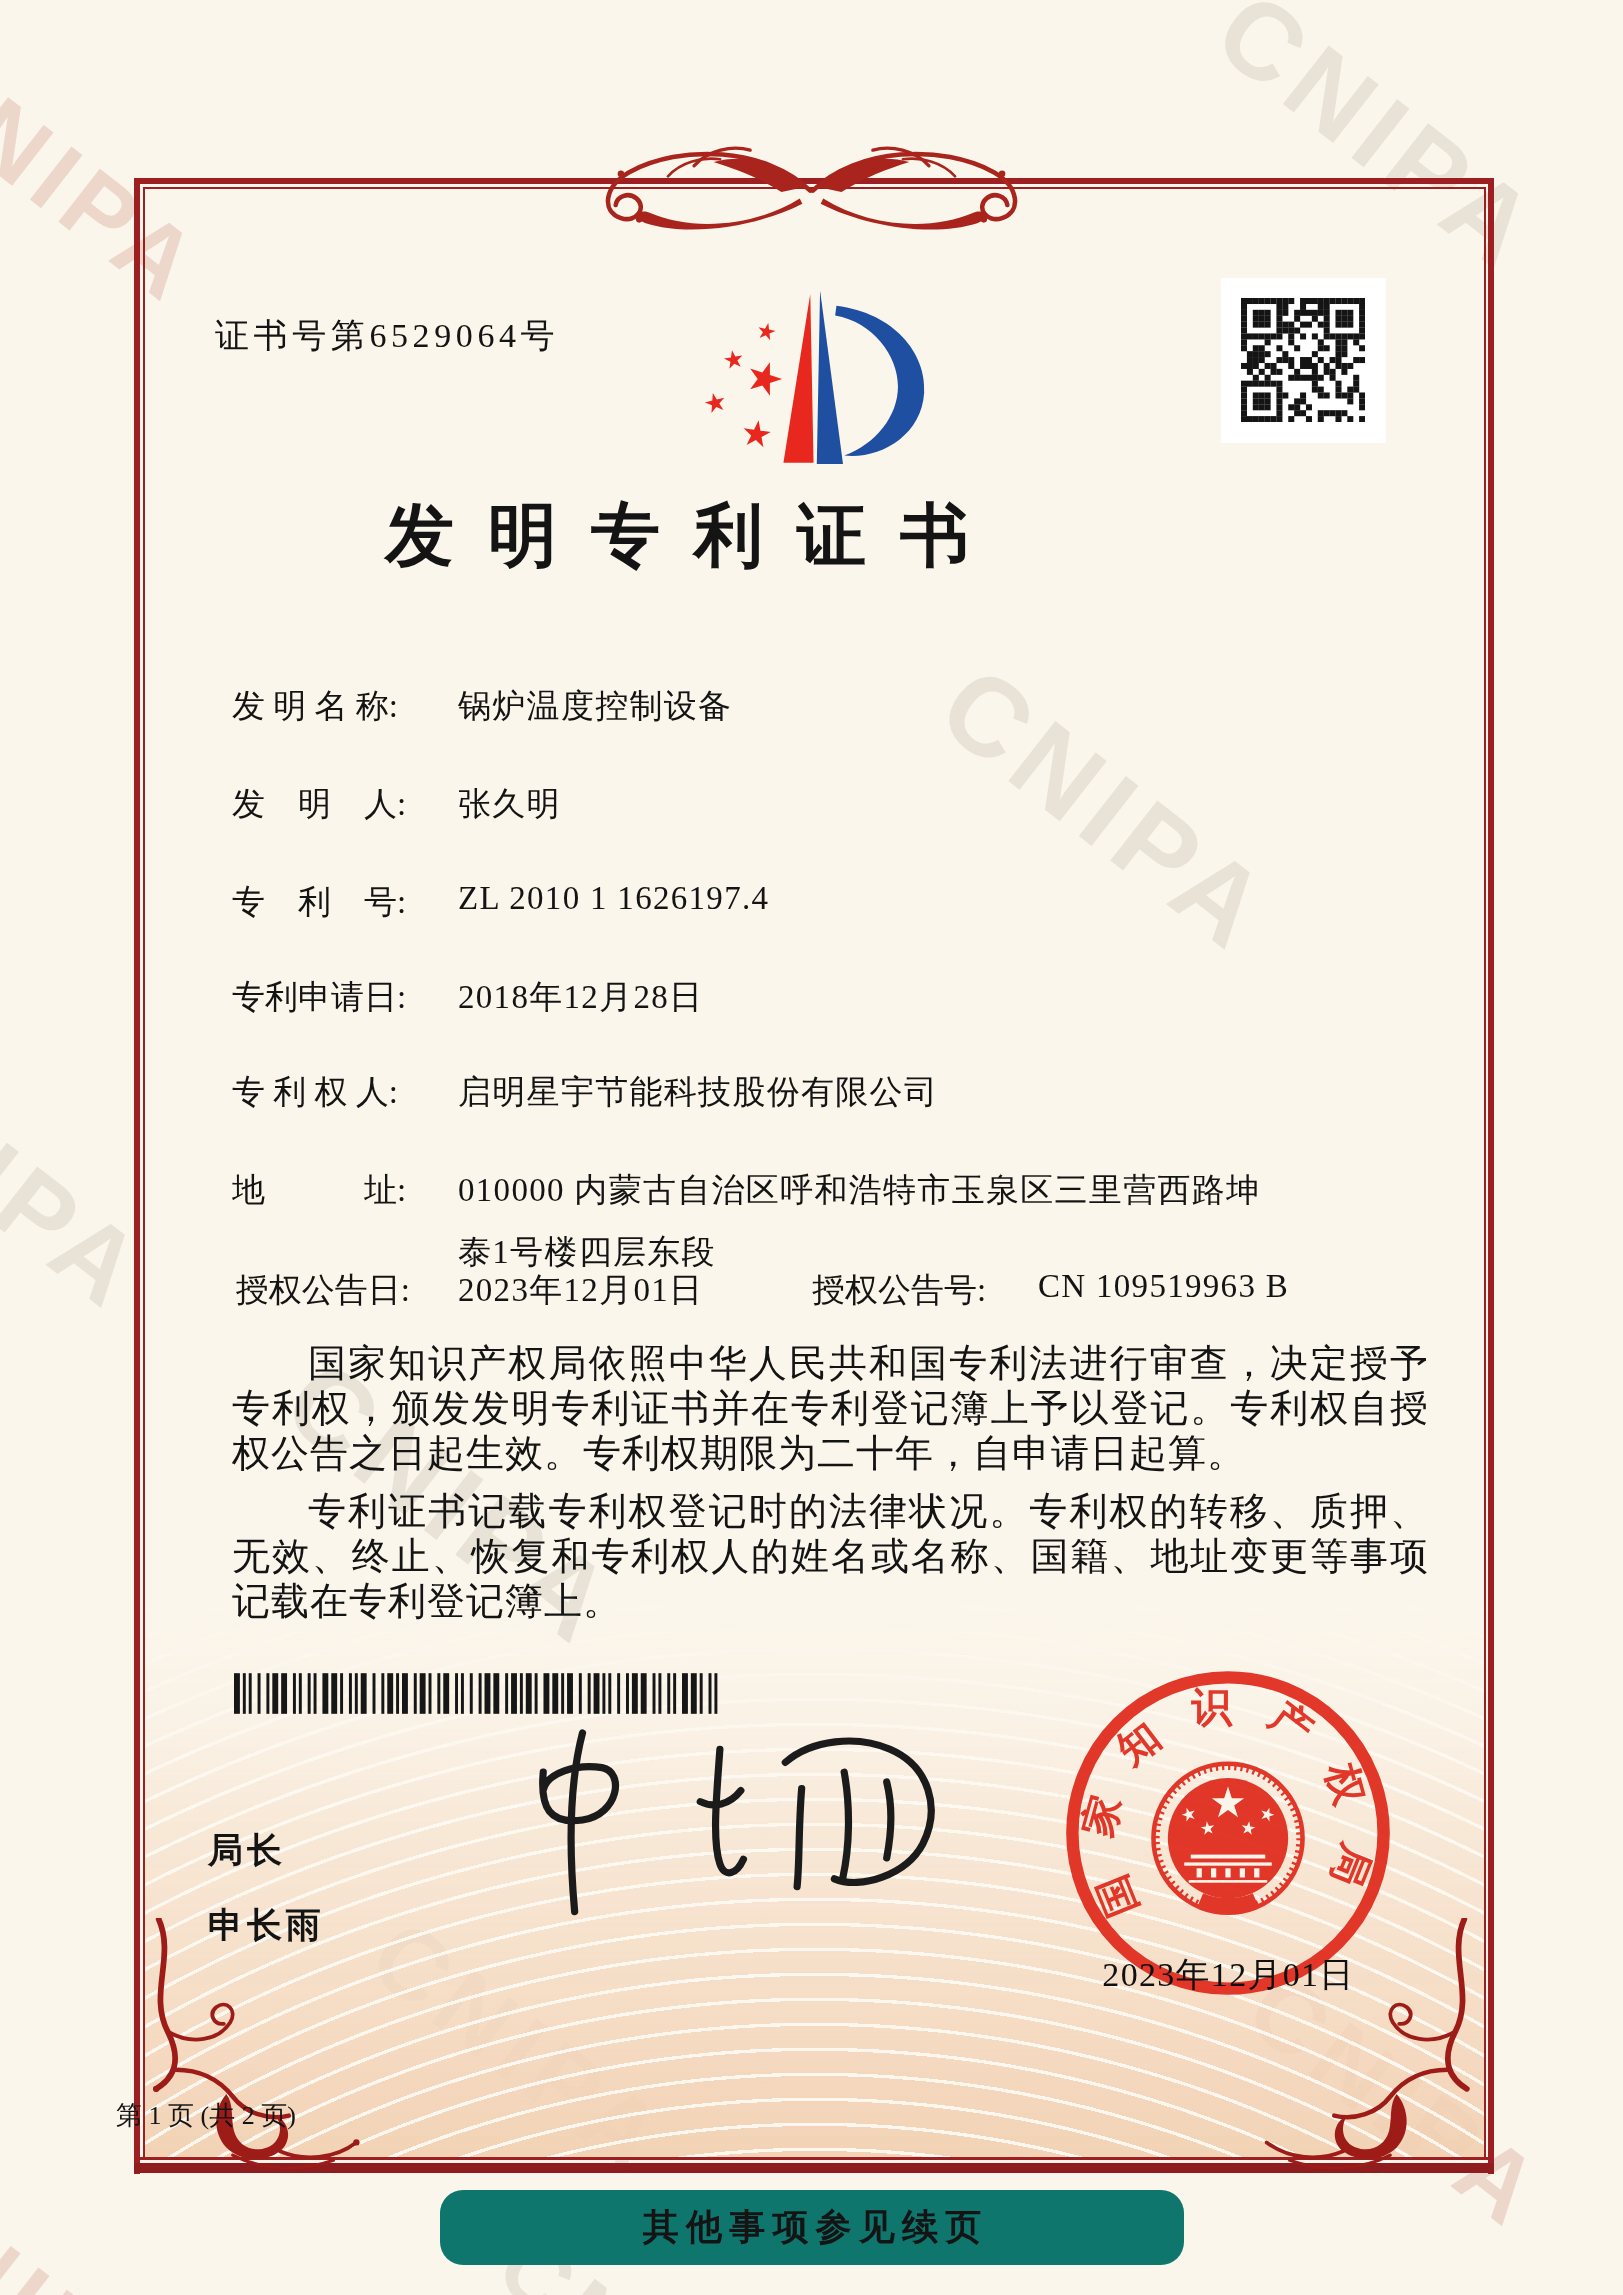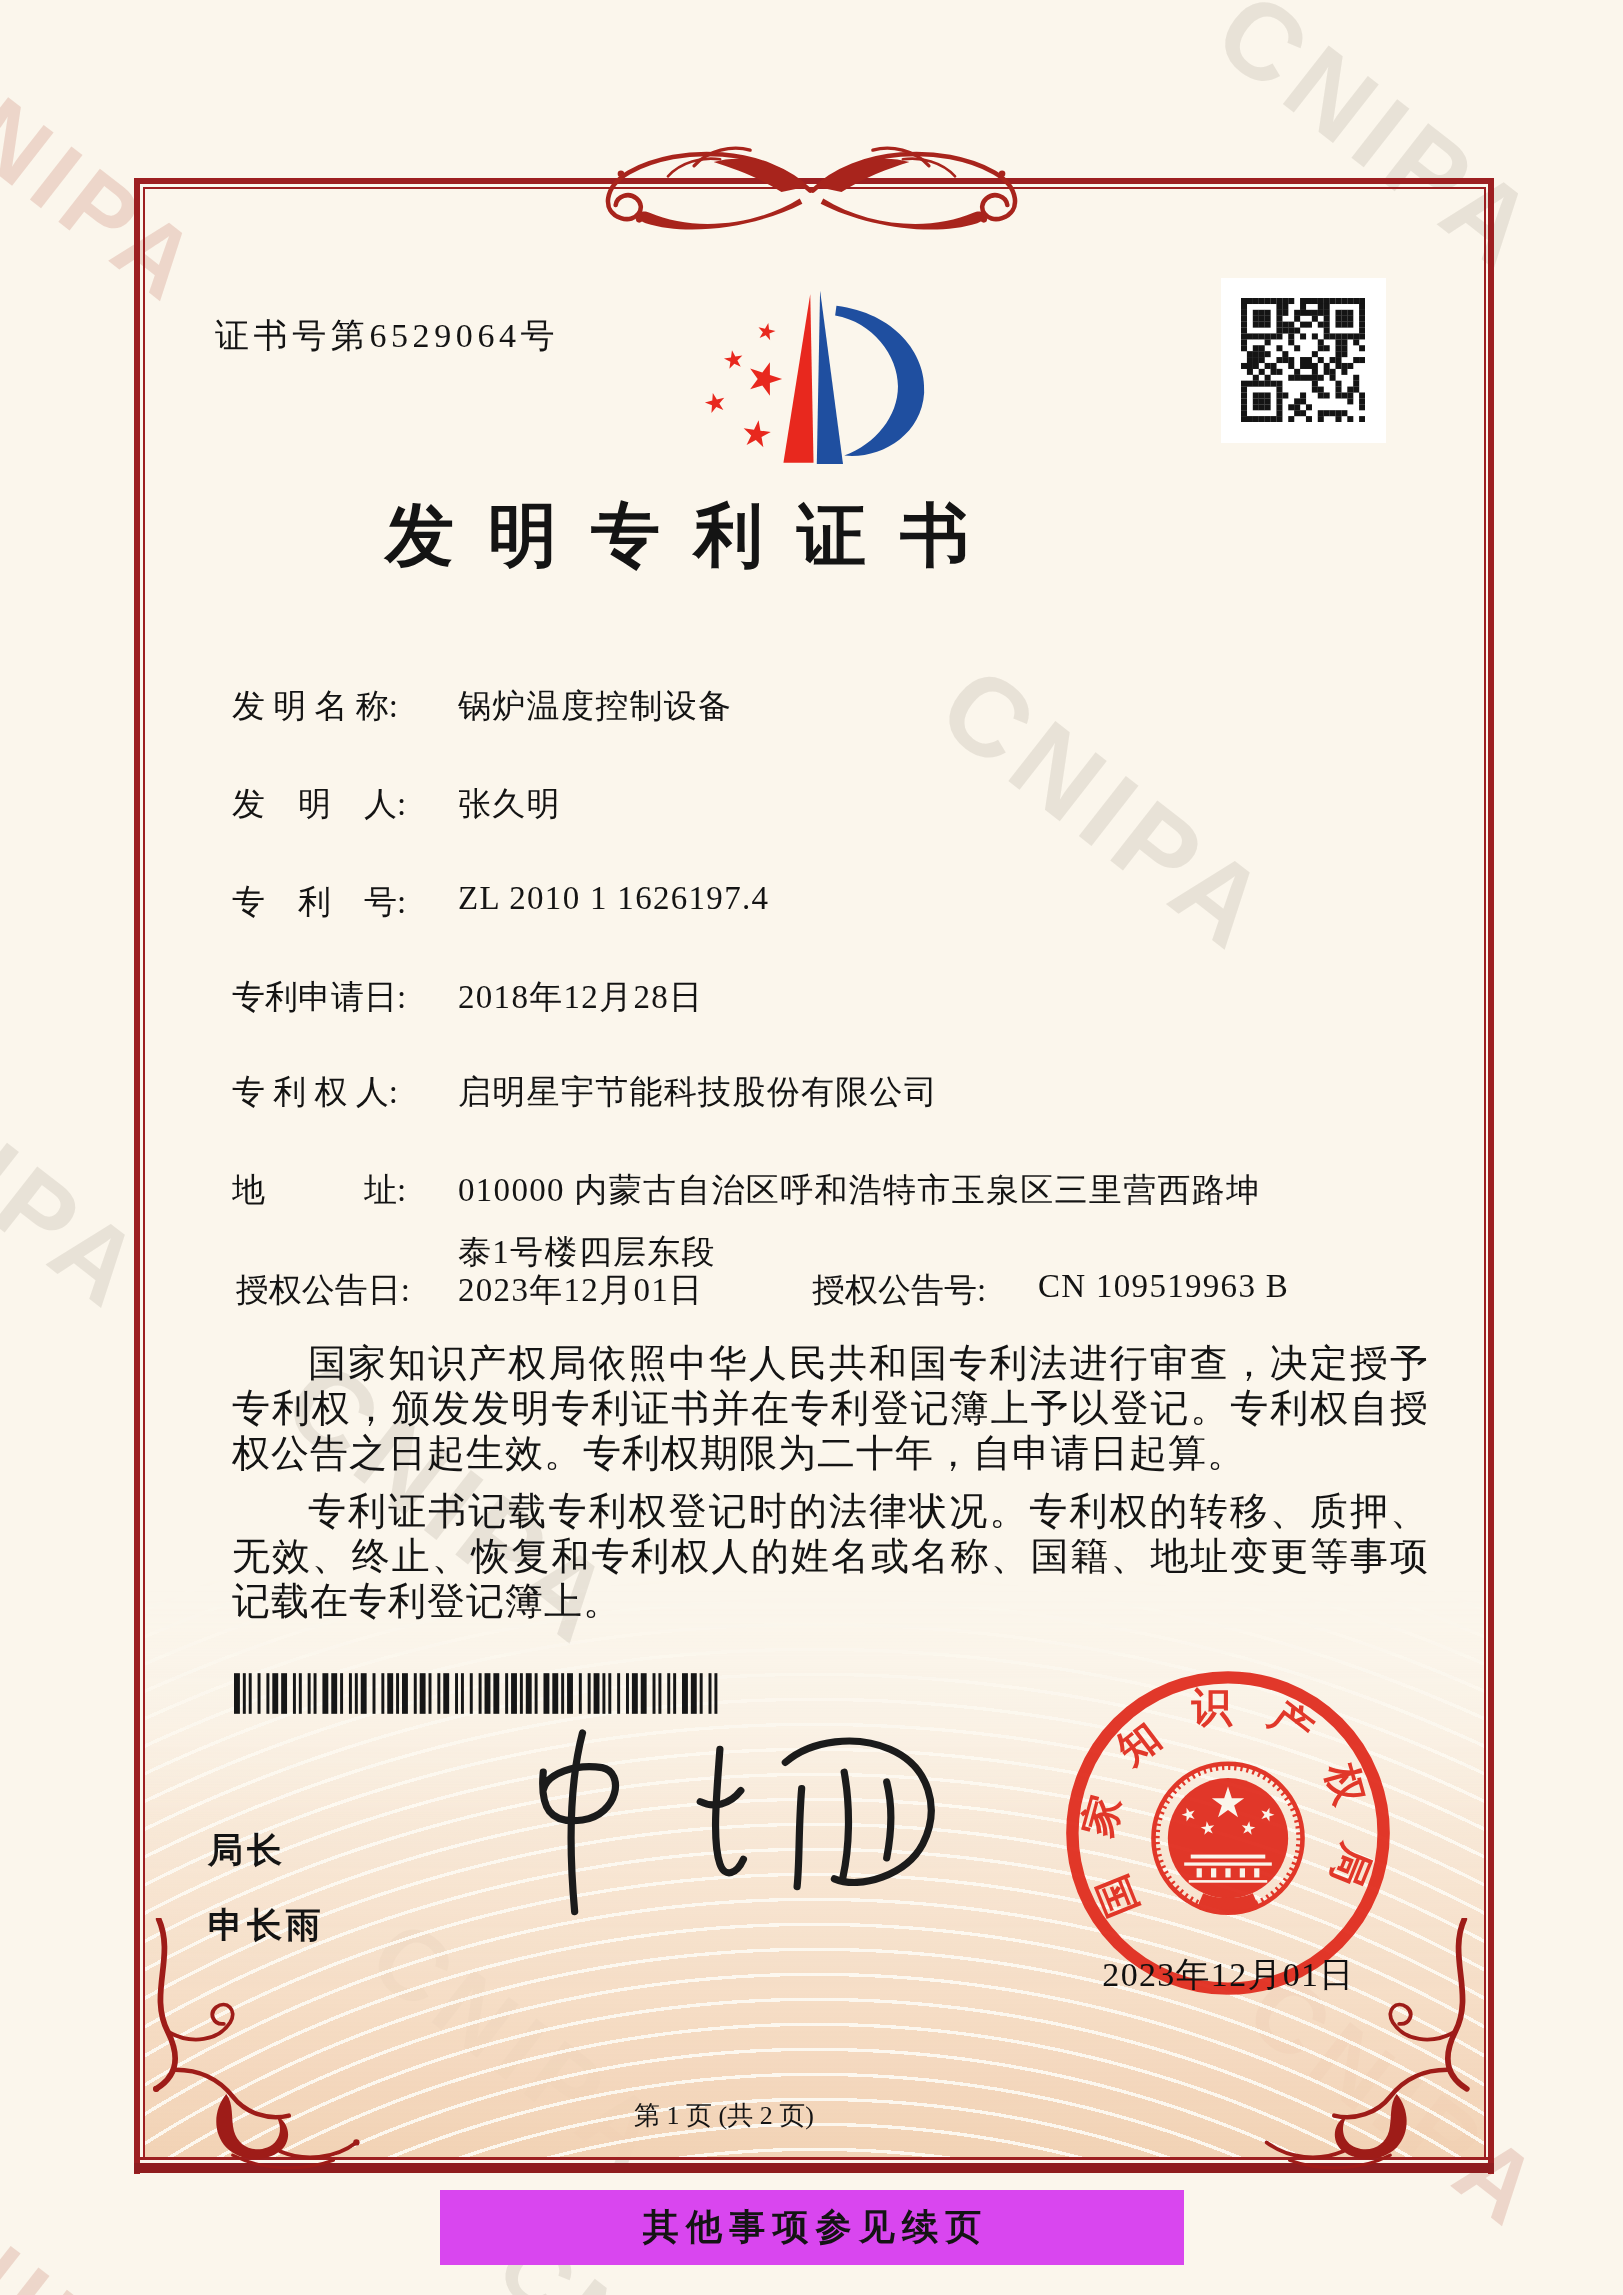--- a/index.html
+++ b/index.html
@@ -56,24 +56,24 @@
   .legal p{margin:0 0 13px 0; text-indent:2em;}
   .barcode{position:absolute; left:234px; top:1673px; z-index:5;}
   .director{position:absolute; left:208px; z-index:5; font-family:"Liberation Sans","DejaVu Sans",sans-serif; font-weight:600; font-size:35px; letter-spacing:3.9px;}
   .director-title{top:1827px;} .director-name{top:1902px;}
   .signature{position:absolute; left:504px; top:1710px; z-index:5;}
   .seal{position:absolute; left:1058px; top:1663px; z-index:6;}
   .seal-date{
     position:absolute; left:1042px; top:1952px; width:373px; text-align:center;
     font-size:34px; letter-spacing:1.3px; color:#101010; z-index:7;
   }
-  .page-number{position:absolute; left:128px; top:2098px; width:1192px; text-align:center; font-size:26px; z-index:5;}
+  .page-number{position:absolute; left:116px; top:2098px; width:1192px; text-align:left; font-size:26px; z-index:5;}
   .note-box{
-    position:absolute; left:440px; top:2190px; width:744px; height:75px; background:#d946ef; z-index:5;
-    display:flex; align-items:center; justify-content:center;
+    position:absolute; left:440px; top:2190px; width:744px; height:75px; background:#0f766e; z-index:5;
+    display:flex; align-items:center; justify-content:center;border-radius:23px;
   }
   .note-box span{font-size:36px; font-weight:700; letter-spacing:7.2px; text-indent:7.2px;}
 </style>
 </head>
 <body>
 
 <div class="page">
 
   <span class="wm wm-pink" style="left:-46px;  top:26px;   font-size:98px;">CNIPA</span>
   <span class="wm wm-gray" style="left:1270px; top:-33px;  font-size:108px;">CNIPA</span>

